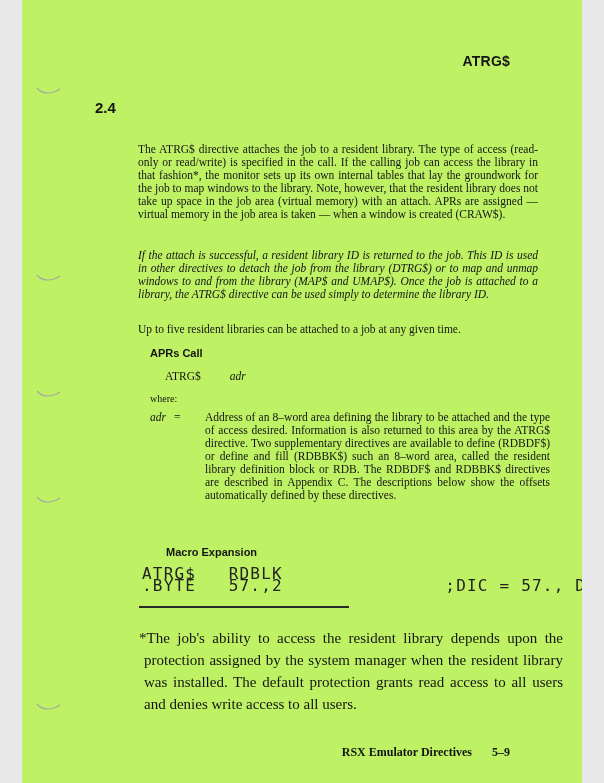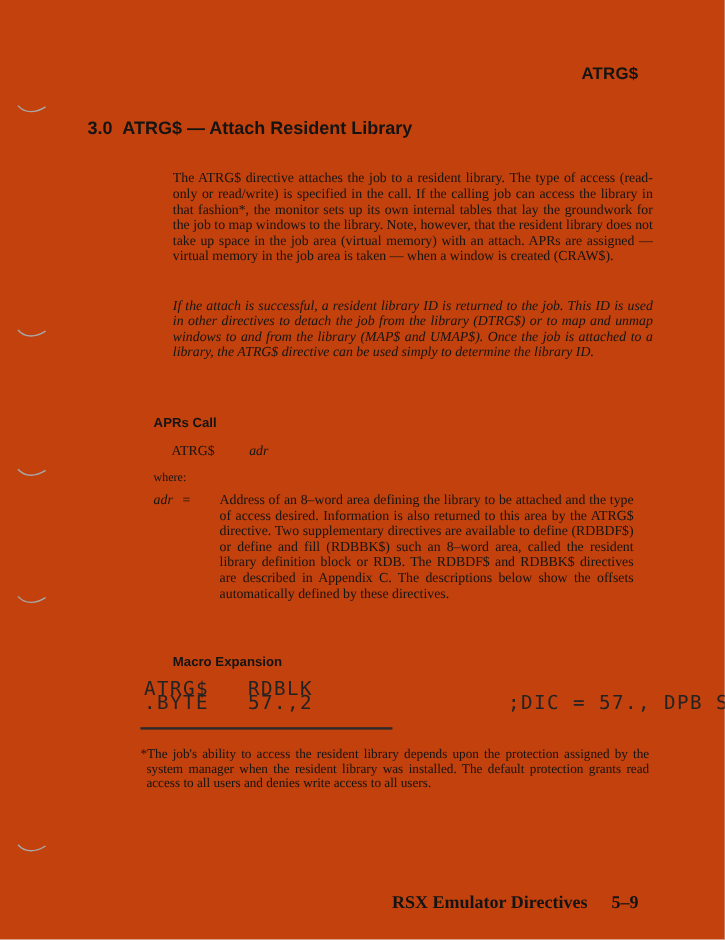--- a/index.html
+++ b/index.html
@@ -1,37 +1,37 @@
 <!DOCTYPE html>
 <html><head>
 <meta charset="utf-8">
 <style>
   html,body{margin:0;padding:0;background:#e8e8e8;}
   .page{
     position:relative;
-    width:604px;height:783px;
-    background:#c2410c;
+    width:560px;height:783px;
+    background:#bef264;
     overflow:hidden;
     font-family:"Liberation Serif", serif;
     color:#141414;
     margin:0 auto;
   }
   .running-head{
     position:absolute;top:53px;right:72px;
     font-family:"Liberation Sans", sans-serif;
     font-weight:bold;font-size:14px;letter-spacing:.2px;
   }
   .section-heading{
     position:absolute;top:99px;left:73px;
     font-family:"Liberation Sans", sans-serif;
     font-weight:bold;font-size:15px;
     display:flex;gap:8px;white-space:nowrap;
   }
   .body-par{
-    position:absolute;left:144px;width:400px;
+    position:absolute;left:116px;width:400px;
     font-size:11.5px;line-height:13px;
     text-align:justify;
   }
   .p1{top:131px;}
   .p2{top:237px;font-style:italic;}
   .p3{top:311px;text-align:left;}
   .sub-heading{
     position:absolute;left:128px;
     font-family:"Liberation Sans", sans-serif;
     font-weight:bold;font-size:11px;
@@ -61,28 +61,28 @@
     font-size:16px;line-height:11.6px;letter-spacing:1.2px;
     color:#232323;
   }
   .code-line{white-space:pre;}
   .footnote-rule{
     position:absolute;left:117px;top:606px;width:210px;height:2px;
     background:#2b2b2b;
   }
   .footnote{
     position:absolute;left:117px;top:612px;width:424px;
-    font-size:11px;line-height:12px;text-align:justify;
+    font-size:15px;line-height:22px;text-align:justify;
     padding-left:5px;text-indent:-5px;box-sizing:border-box;
   }
   .page-footer{
     position:absolute;top:745px;right:72px;
     display:flex;gap:20px;align-items:baseline;
     font-family:"Liberation Serif", serif;
-    font-weight:bold;font-size:15px;white-space:nowrap;
+    font-weight:bold;font-size:12px;white-space:nowrap;
   }
   .margin-mark{position:absolute;left:14px;}
   .mm1{top:85px;}
   .mm2{top:272px;}
   .mm3{top:388px;}
   .mm4{top:494px;}
   .mm5{top:701px;}
 </style>
 </head>
 <body>
@@ -101,26 +101,26 @@
   <svg class="margin-mark mm4" width="26" height="12" viewBox="0 0 26 12">
       <path d="M1 3 C 7 10, 16 9, 24 4" fill="none" stroke="#a8a8a8" stroke-width="1.2"></path>
     </svg>
   <svg class="margin-mark mm5" width="26" height="12" viewBox="0 0 26 12">
       <path d="M1 3 C 7 10, 16 9, 24 4" fill="none" stroke="#a8a8a8" stroke-width="1.2"></path>
     </svg>
 
   <div class="running-head">ATRG$</div>
 
   <div class="section-heading">
-    <span>3.0</span>
-    <span>ATRG$ — Attach Resident Library</span>
+    <span>2.4</span>
   </div>
 
   <p class="body-par p1">The ATRG$ directive attaches the job to a resident library. The type of access (read-only or read/write) is specified in the call. If the calling job can access the library in that fashion*, the monitor sets up its own internal tables that lay the groundwork for the job to map windows to the library. Note, however, that the resident library does not take up space in the job area (virtual memory) with an attach. APRs are assigned — virtual memory in the job area is taken — when a window is created (CRAW$).</p>
   <p class="body-par p2">If the attach is successful, a resident library ID is returned to the job. This ID is used in other directives to detach the job from the library (DTRG$) or to map and unmap windows to and from the library (MAP$ and UMAP$). Once the job is attached to a library, the ATRG$ directive can be used simply to determine the library ID.</p>
+  <p class="body-par p3">Up to five resident libraries can be attached to a job at any given time.</p>
 
   <div class="sub-heading h-macro-call">APRs Call</div>
 
   <div class="call-line">
     <span class="directive">ATRG$</span>
     <span class="operand">adr</span>
   </div>
 
   <div class="where-label">where:</div>
 

